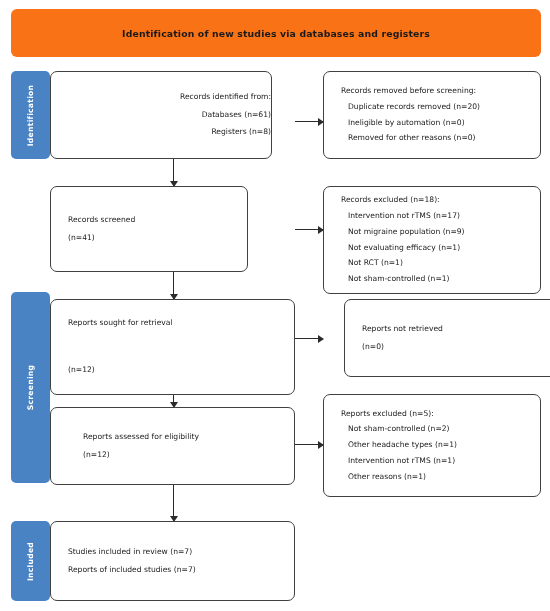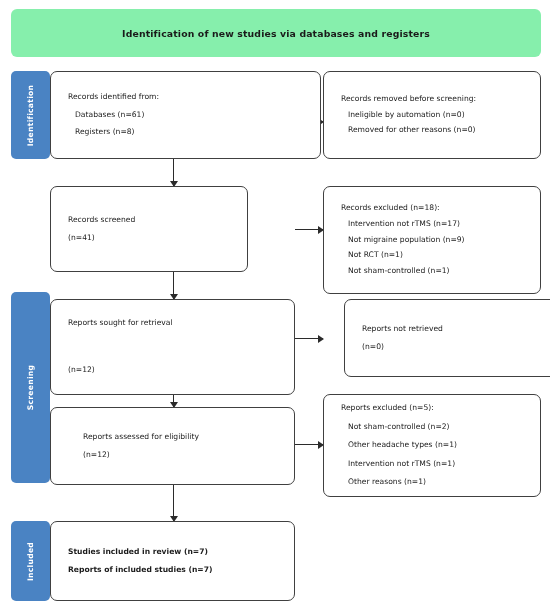--- a/index.html
+++ b/index.html
@@ -17,21 +17,21 @@
     overflow: hidden;
   }
 
   
   .header-banner {
     position: absolute;
     left: 11px;
     top: 9px;
     width: 530px;
     height: 48px;
-    background: #86efac;
+    background: #f97316;
     border-radius: 6px;
     display: flex;
     align-items: center;
     justify-content: center;
   }
   .header-banner .header-title {
     font-size: 9.3px;
     font-weight: bold;
     letter-spacing: 0.15px;
     color: #1a1a1a;
@@ -144,64 +144,66 @@
 <div class="arrow-v" style="left:173px; top:485px; height:36px;"></div>
 
 <div class="arrow-h" style="left:295px; top:121px; width:28px;"></div>
 
 <div class="arrow-h" style="left:295px; top:229px; width:28px;"></div>
 
 <div class="arrow-h" style="left:295px; top:338px; width:28px;"></div>
 
 <div class="arrow-h" style="left:295px; top:444px; width:28px;"></div>
 
-<div class="flow-box" style="left:50px; top:71px; width:271px; height:88px;">
+<div class="flow-box" style="left:50px; top:71px; width:222px; height:88px;text-align:right;">
   <div class="line">Records identified from:</div>
   <div class="line indent">Databases (n=61)</div>
   <div class="line indent">Registers (n=8)</div>
 </div>
 
 <div class="flow-box tight" style="left:323px; top:71px; width:218px; height:88px;">
   <div class="line">Records removed before screening:</div>
+  <div class="line indent">Duplicate records removed (n=20)</div>
   <div class="line indent">Ineligible by automation (n=0)</div>
   <div class="line indent">Removed for other reasons (n=0)</div>
 </div>
 
 <div class="flow-box" style="left:50px; top:186px; width:198px; height:86px;">
   <div class="line">Records screened</div>
   <div class="line">(n=41)</div>
 </div>
 
 <div class="flow-box tight" style="left:323px; top:186px; width:218px; height:108px;">
   <div class="line">Records excluded (n=18):</div>
   <div class="line indent">Intervention not rTMS (n=17)</div>
   <div class="line indent">Not migraine population (n=9)</div>
+  <div class="line indent">Not evaluating efficacy (n=1)</div>
   <div class="line indent">Not RCT (n=1)</div>
   <div class="line indent">Not sham-controlled (n=1)</div>
 </div>
 
 <div class="flow-box" style="left:50px; top:299px; width:245px; height:96px;gap:29px;">
   <div class="line">Reports sought for retrieval</div>
   <div class="line">(n=12)</div>
 </div>
 
 <div class="flow-box" style="left:323px; top:299px; width:218px; height:78px;margin-left:21px;">
   <div class="line">Reports not retrieved</div>
   <div class="line">(n=0)</div>
 </div>
 
 <div class="flow-box" style="left:50px; top:407px; width:245px; height:78px;padding-left:32px;">
   <div class="line">Reports assessed for eligibility</div>
   <div class="line">(n=12)</div>
 </div>
 
-<div class="flow-box tight" style="left:323px; top:394px; width:218px; height:103px;justify-content:space-between;">
+<div class="flow-box tight" style="left:323px; top:394px; width:218px; height:103px;">
   <div class="line">Reports excluded (n=5):</div>
   <div class="line indent">Not sham-controlled (n=2)</div>
   <div class="line indent">Other headache types (n=1)</div>
   <div class="line indent">Intervention not rTMS (n=1)</div>
   <div class="line indent">Other reasons (n=1)</div>
 </div>
 
-<div class="flow-box" style="left:50px; top:521px; width:245px; height:80px;font-weight:bold;">
+<div class="flow-box" style="left:50px; top:521px; width:245px; height:80px;">
   <div class="line">Studies included in review (n=7)</div>
   <div class="line">Reports of included studies (n=7)</div>
 </div>
 
 </body></html>

